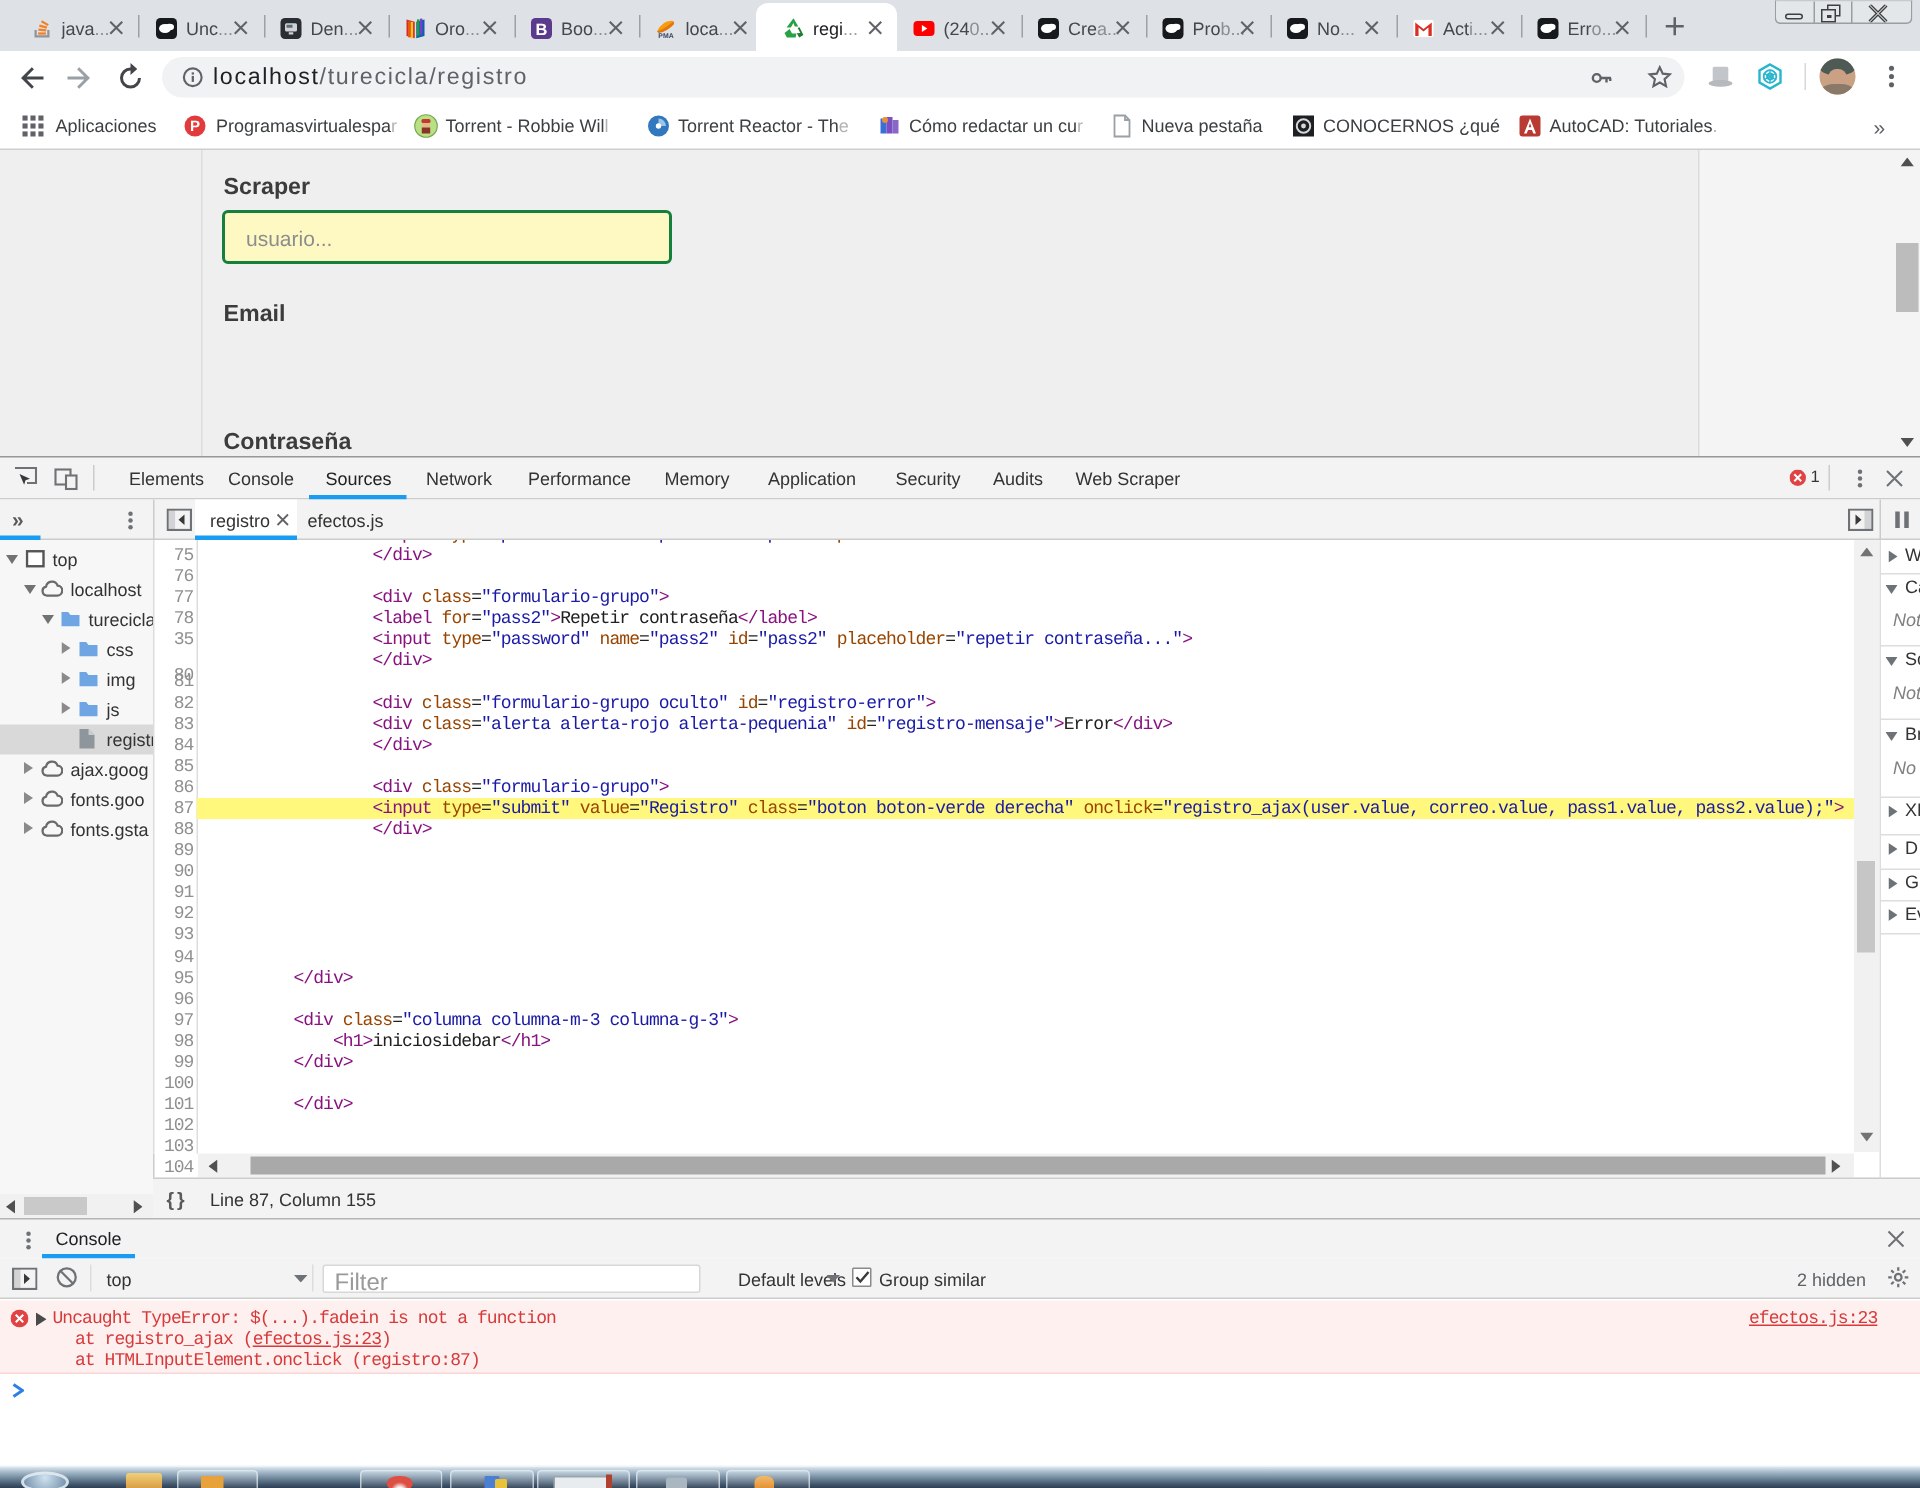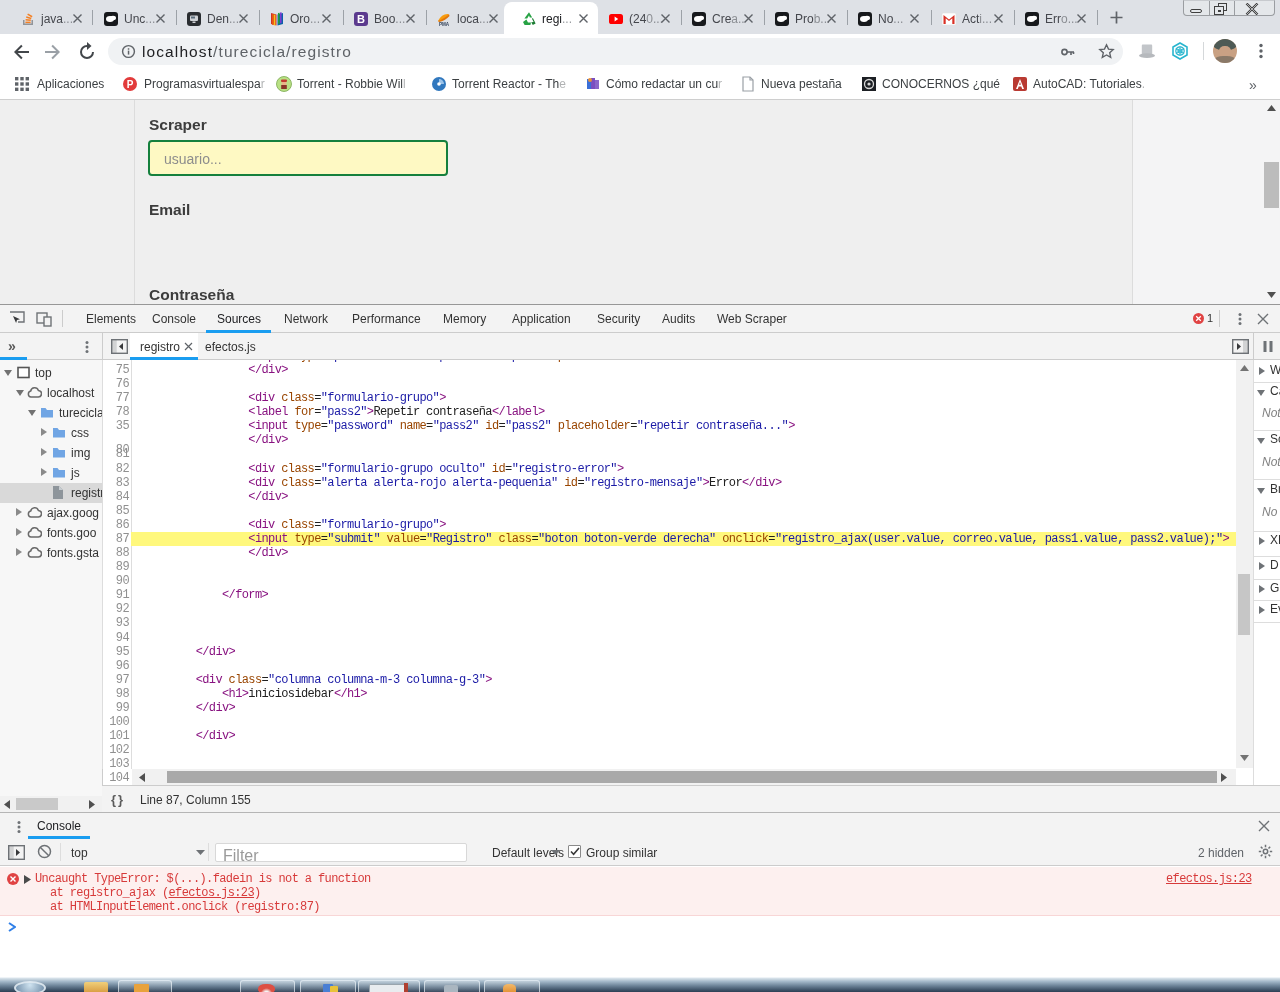--- a/index.html
+++ b/index.html
@@ -640,21 +640,20 @@
         <div class="cl" style="top:87.48px;"></div>
         <div class="cl" style="top:101.56px;">                <span class="tg">&lt;div</span> <span class="at">class</span>=<span class="av">"formulario-grupo oculto"</span> <span class="at">id</span>=<span class="av">"registro-error"</span><span class="tg">&gt;</span></div>
         <div class="cl" style="top:115.64px;">                <span class="tg">&lt;div</span> <span class="at">class</span>=<span class="av">"alerta alerta-rojo alerta-pequenia"</span> <span class="at">id</span>=<span class="av">"registro-mensaje"</span><span class="tg">&gt;</span>Error<span class="tg">&lt;/div&gt;</span></div>
         <div class="cl" style="top:129.72px;">                <span class="tg">&lt;/div&gt;</span></div>
         <div class="cl" style="top:143.80px;"></div>
         <div class="cl" style="top:157.88px;">                <span class="tg">&lt;div</span> <span class="at">class</span>=<span class="av">"formulario-grupo"</span><span class="tg">&gt;</span></div>
         <div class="cl" style="top:171.96px;background:#fff87d;">                <span class="tg">&lt;input</span> <span class="at">type</span>=<span class="av">"submit"</span> <span class="at">value</span>=<span class="av">"Registro"</span> <span class="at">class</span>=<span class="av">"boton boton-verde derecha"</span> <span class="at">onclick</span>=<span class="av">"registro_ajax(user.value, correo.value, pass1.value, pass2.value);"</span><span class="tg">&gt;</span></div>
         <div class="cl" style="top:186.04px;">                <span class="tg">&lt;/div&gt;</span></div>
         <div class="cl" style="top:200.12px;"></div>
         <div class="cl" style="top:214.20px;"></div>
-        <div class="cl" style="top:228.28px;">            <span class="tg">&lt;/form&gt;</span></div>
         <div class="cl" style="top:242.36px;"></div>
         <div class="cl" style="top:256.44px;"></div>
         <div class="cl" style="top:270.52px;"></div>
         <div class="cl" style="top:284.60px;">        <span class="tg">&lt;/div&gt;</span></div>
         <div class="cl" style="top:298.68px;"></div>
         <div class="cl" style="top:312.76px;">        <span class="tg">&lt;div</span> <span class="at">class</span>=<span class="av">"columna columna-m-3 columna-g-3"</span><span class="tg">&gt;</span></div>
         <div class="cl" style="top:326.84px;">            <span class="tg">&lt;h1&gt;</span>iniciosidebar<span class="tg">&lt;/h1&gt;</span></div>
         <div class="cl" style="top:340.92px;">        <span class="tg">&lt;/div&gt;</span></div>
         <div class="cl" style="top:355.00px;"></div>
         <div class="cl" style="top:369.08px;">        <span class="tg">&lt;/div&gt;</span></div>

